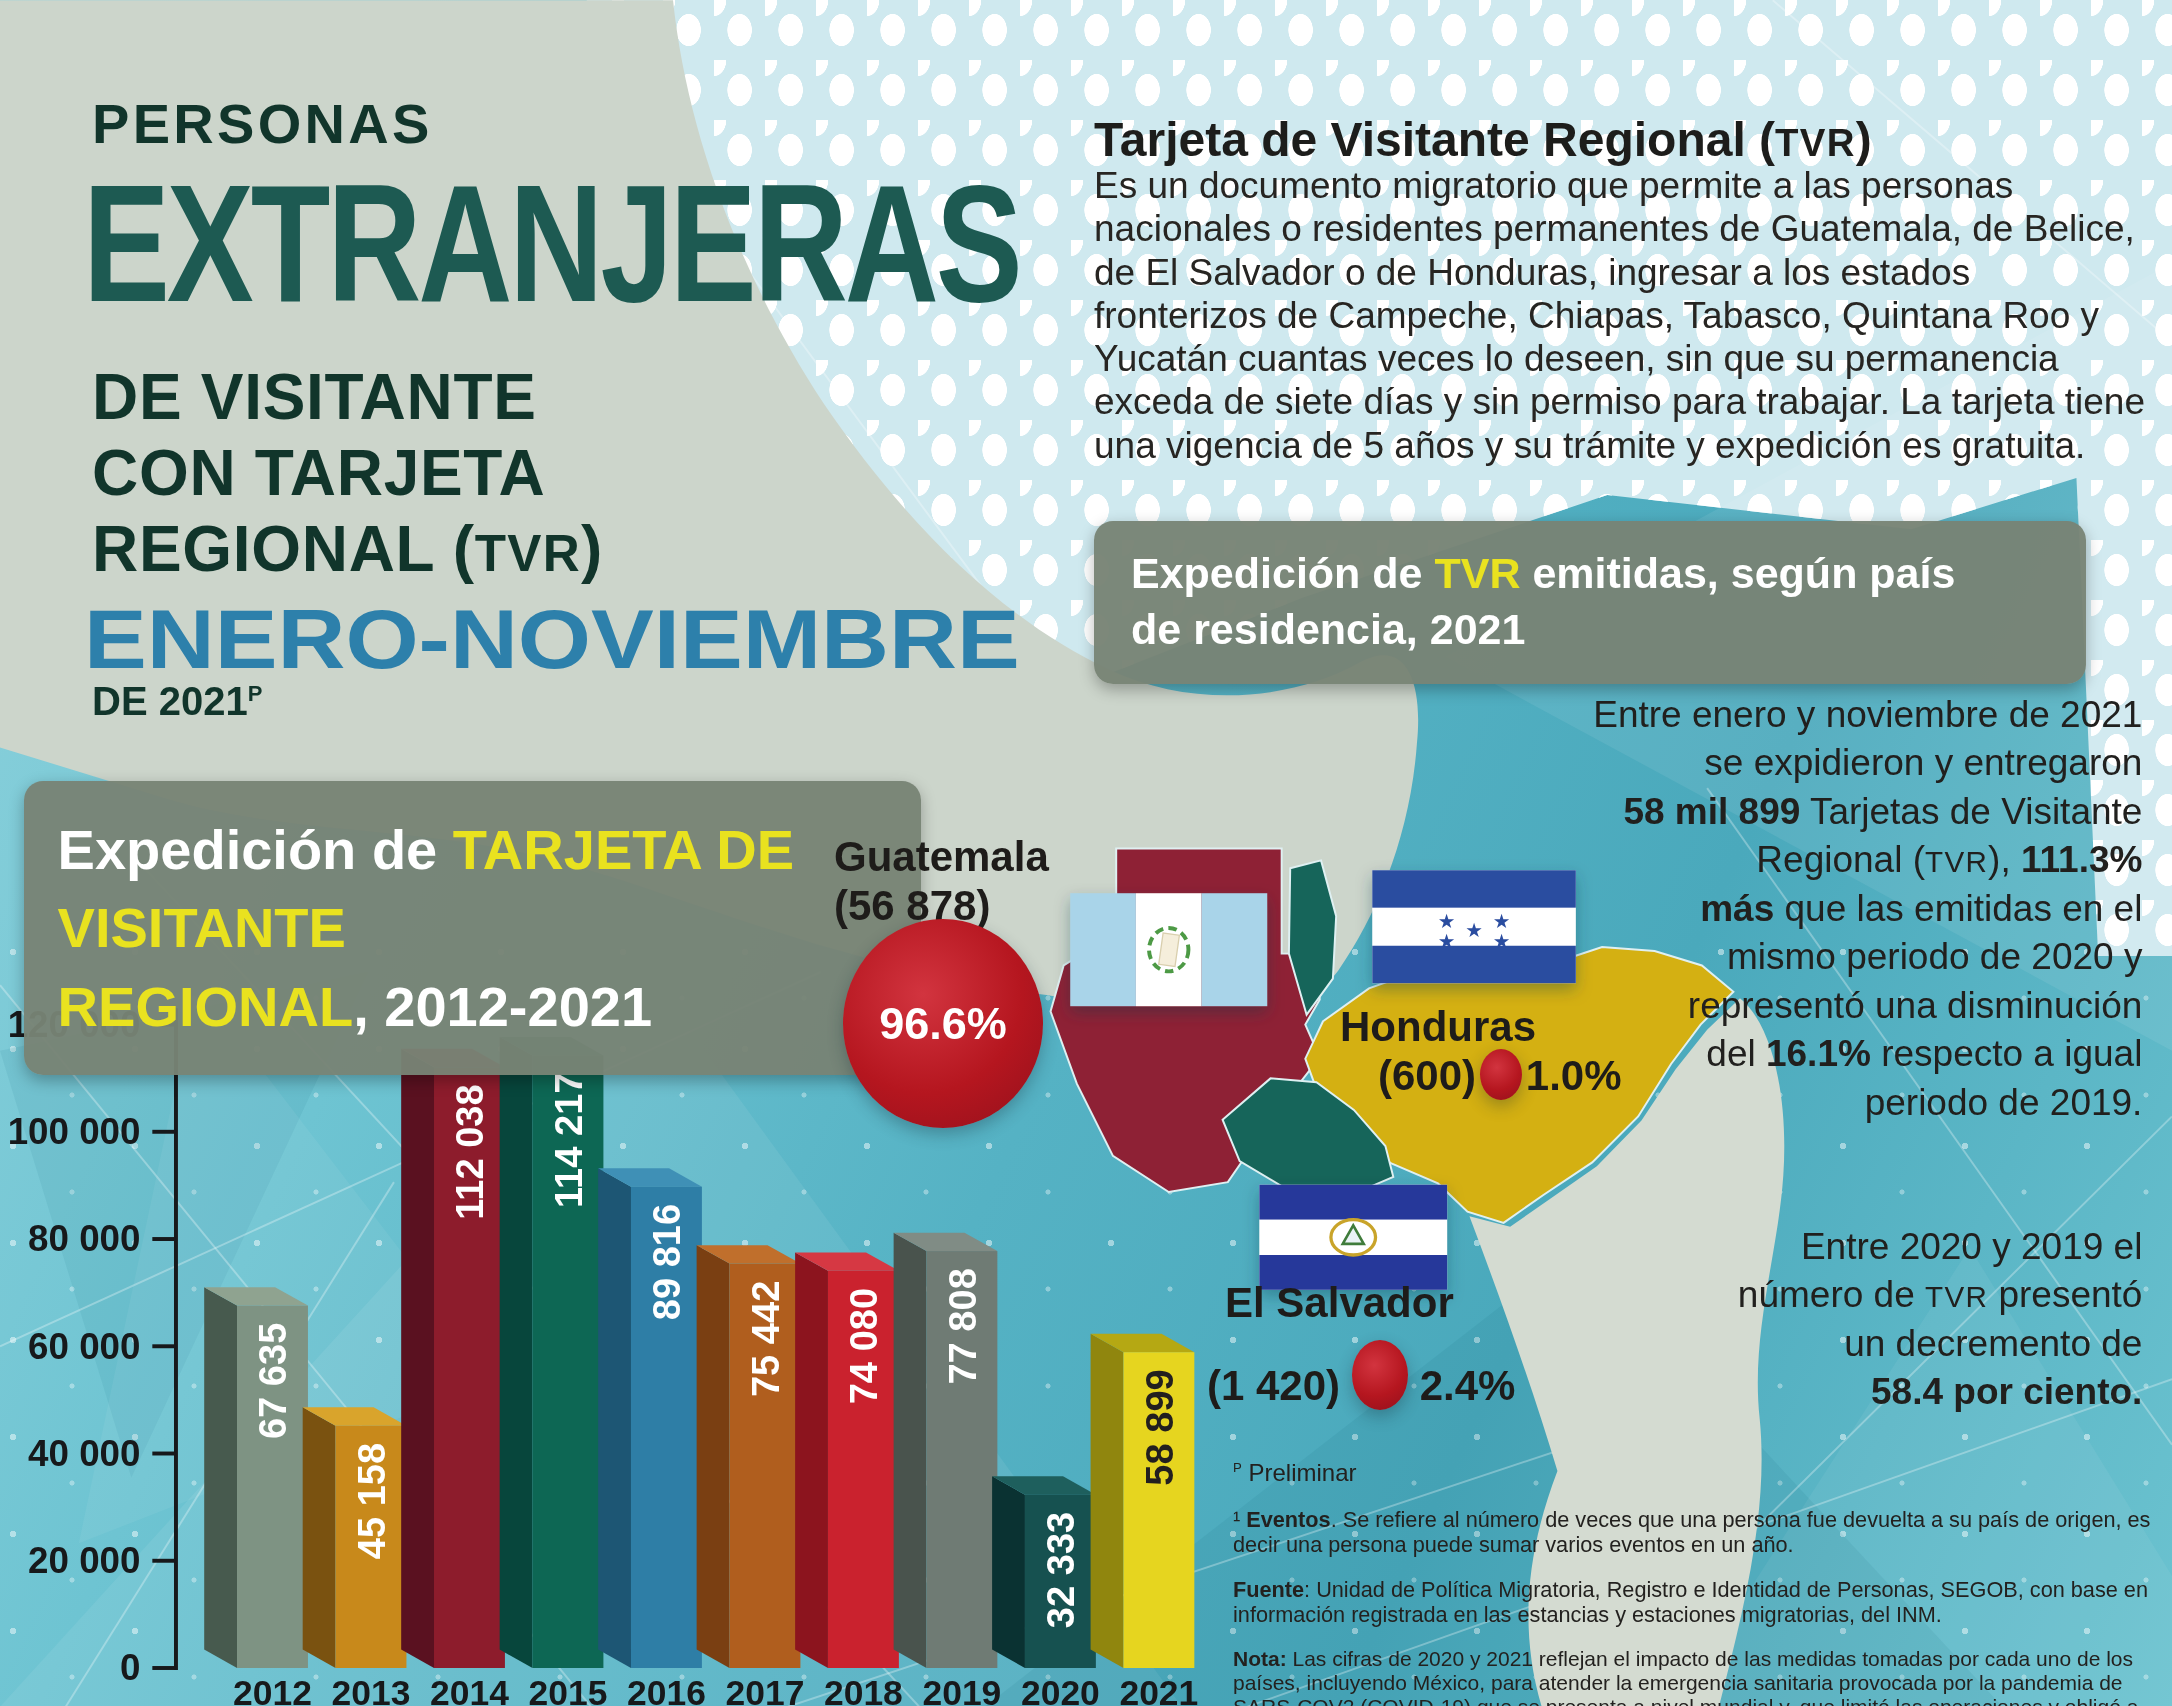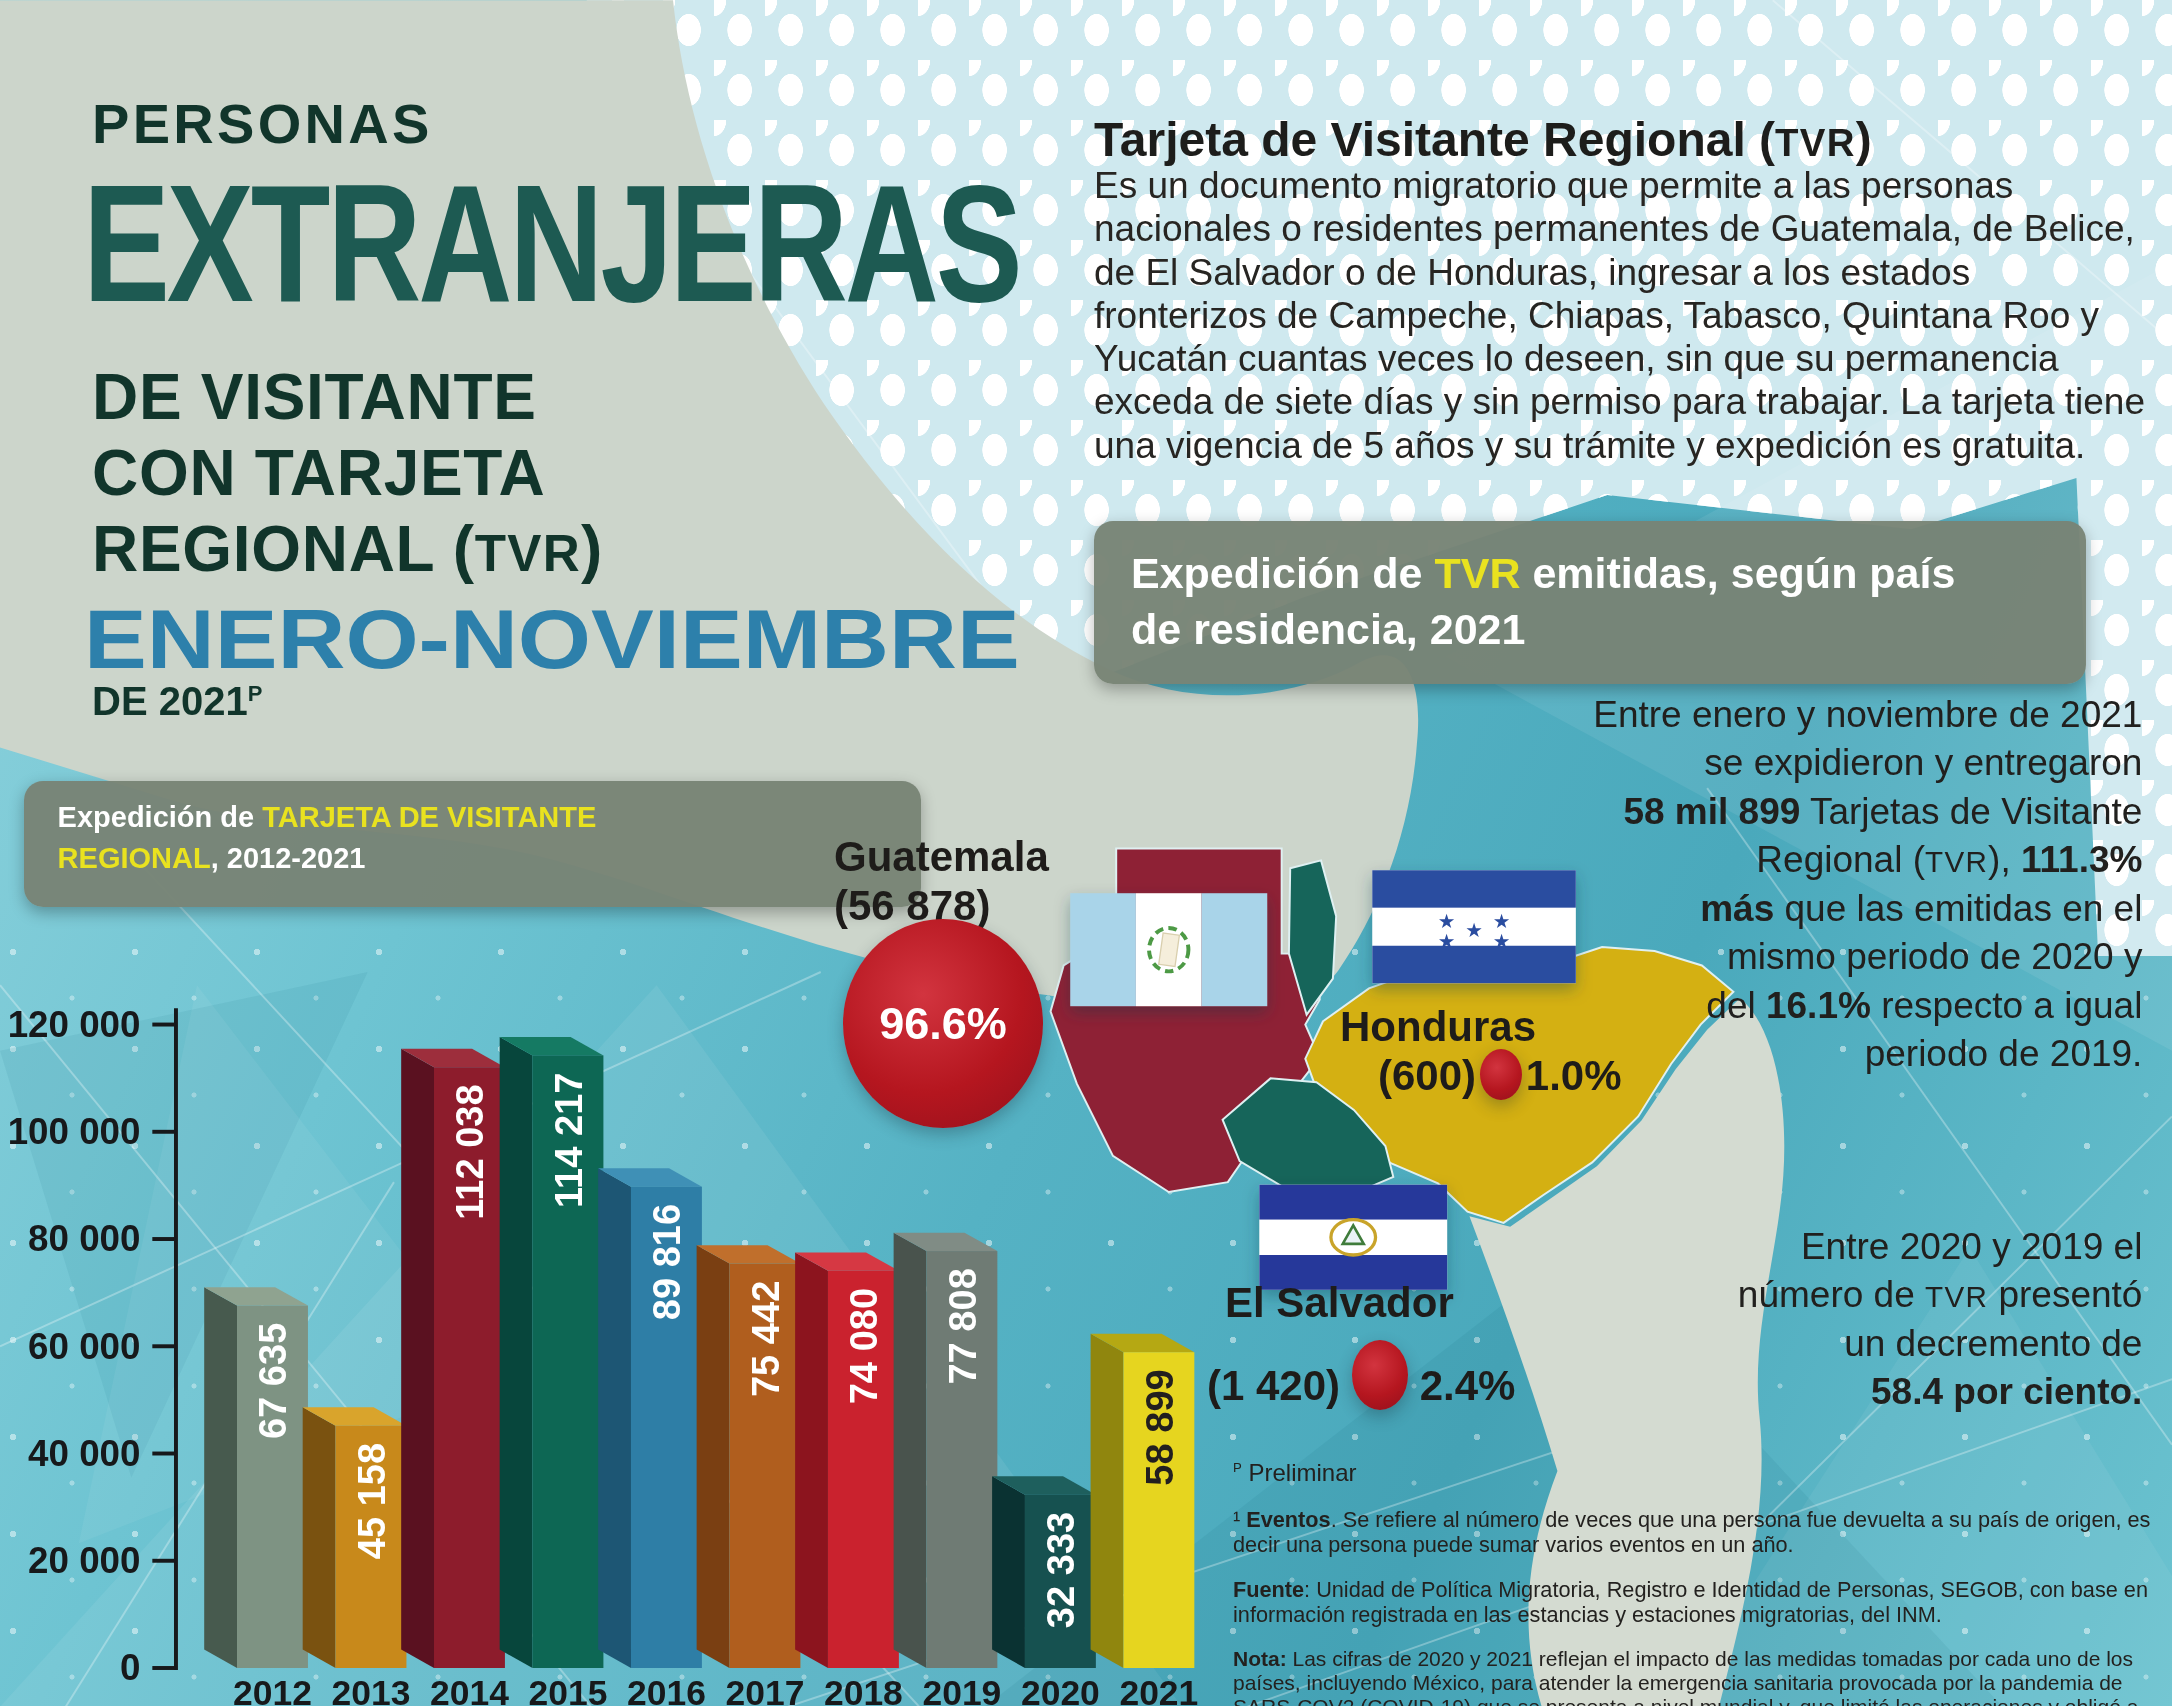--- a/index.html
+++ b/index.html
@@ -40,21 +40,21 @@
   .year{left:92px;top:679px;font-size:40px;font-weight:800;color:#11352b;}
   .acr{font-size:.8em;letter-spacing:1.3px;}
   .sup{vertical-align:super;font-size:.55em;}
   .b{font-weight:800;}
   .desc-head{left:1094px;top:112px;font-size:48px;font-weight:700;color:#1d1d1b;}
   .desc-body{left:1094px;top:164px;width:1051px;font-size:37px;line-height:1.17;color:#272522;}
   .panel{background:rgba(120,131,117,.96);border-radius:19px;box-shadow:0 5.3px 14.4px rgba(0,0,0,.28);
     color:#ffffff;font-weight:700;}
   .panel .hl{color:#e9e21f;}
   .panel-right{left:1094px;top:521px;width:918px;padding:23.6px 37px 26px 37px;font-size:43px;line-height:1.32;}
-  .panel-left{left:23.6px;top:781px;width:829px;padding:16px 34px 29px 34px;font-size:29px;line-height:1.4;}
+  .panel-left{left:23.6px;top:781px;width:829px;padding:30px 34px 29px 34px;font-size:56px;line-height:1.4;}
   .country-name{font-size:42px;font-weight:700;color:#1e1c1a;text-align:left;line-height:1.16;}
   .country-row{display:flex;align-items:flex-end;font-size:42px;font-weight:700;color:#1e1c1a;}
   .bubble{border-radius:50%;background:radial-gradient(circle at 40% 36%,#d2343f 0%,#b5161f 55%,#92101c 100%);
     box-shadow:0 6.6px 15.8px rgba(20,40,50,.30);}
   .bubble-big{left:843px;top:919px;width:200px;height:209px;display:flex;align-items:center;justify-content:center;
     color:#fff;font-size:45px;font-weight:700;}
   .insight{text-align:right;font-size:37px;line-height:1.31;color:#21201e;}
   .insight .tline{white-space:nowrap;}
   .foot{left:1233px;top:1459px;width:950px;color:#23211f;}
   .foot p{margin:0 0 19.7px 0;}
@@ -280,20 +280,21 @@
     <span>2.4%</span>
   </div>
 
   <div class="abs insight" style="right:29.6px;top:691px;width:880px;">
       <div class="tline"><span>Entre enero y noviembre de 2021</span></div>
       <div class="tline"><span>se expidieron y entregaron</span></div>
       <div class="tline"><span class="b">58 mil 899</span><span> Tarjetas de Visitante</span></div>
       <div class="tline"><span>Regional (</span><span class="acr">TVR</span><span>), </span><span class="b">111.3%</span></div>
       <div class="tline"><span class="b">más</span><span> que las emitidas en el</span></div>
       <div class="tline"><span>mismo periodo de 2020 y</span></div>
+      <div class="tline"><span>representó una disminución</span></div>
       <div class="tline"><span>del </span><span class="b">16.1%</span><span> respecto a igual</span></div>
       <div class="tline"><span>periodo de 2019.</span></div>
     </div>
   <div class="abs insight" style="right:29.6px;top:1223px;width:657px;">
       <div class="tline"><span>Entre 2020 y 2019 el</span></div>
       <div class="tline"><span>número de </span><span class="acr">TVR</span><span> presentó</span></div>
       <div class="tline"><span>un decremento de</span></div>
       <div class="tline"><span class="b">58.4 por ciento.</span></div>
     </div>
 

